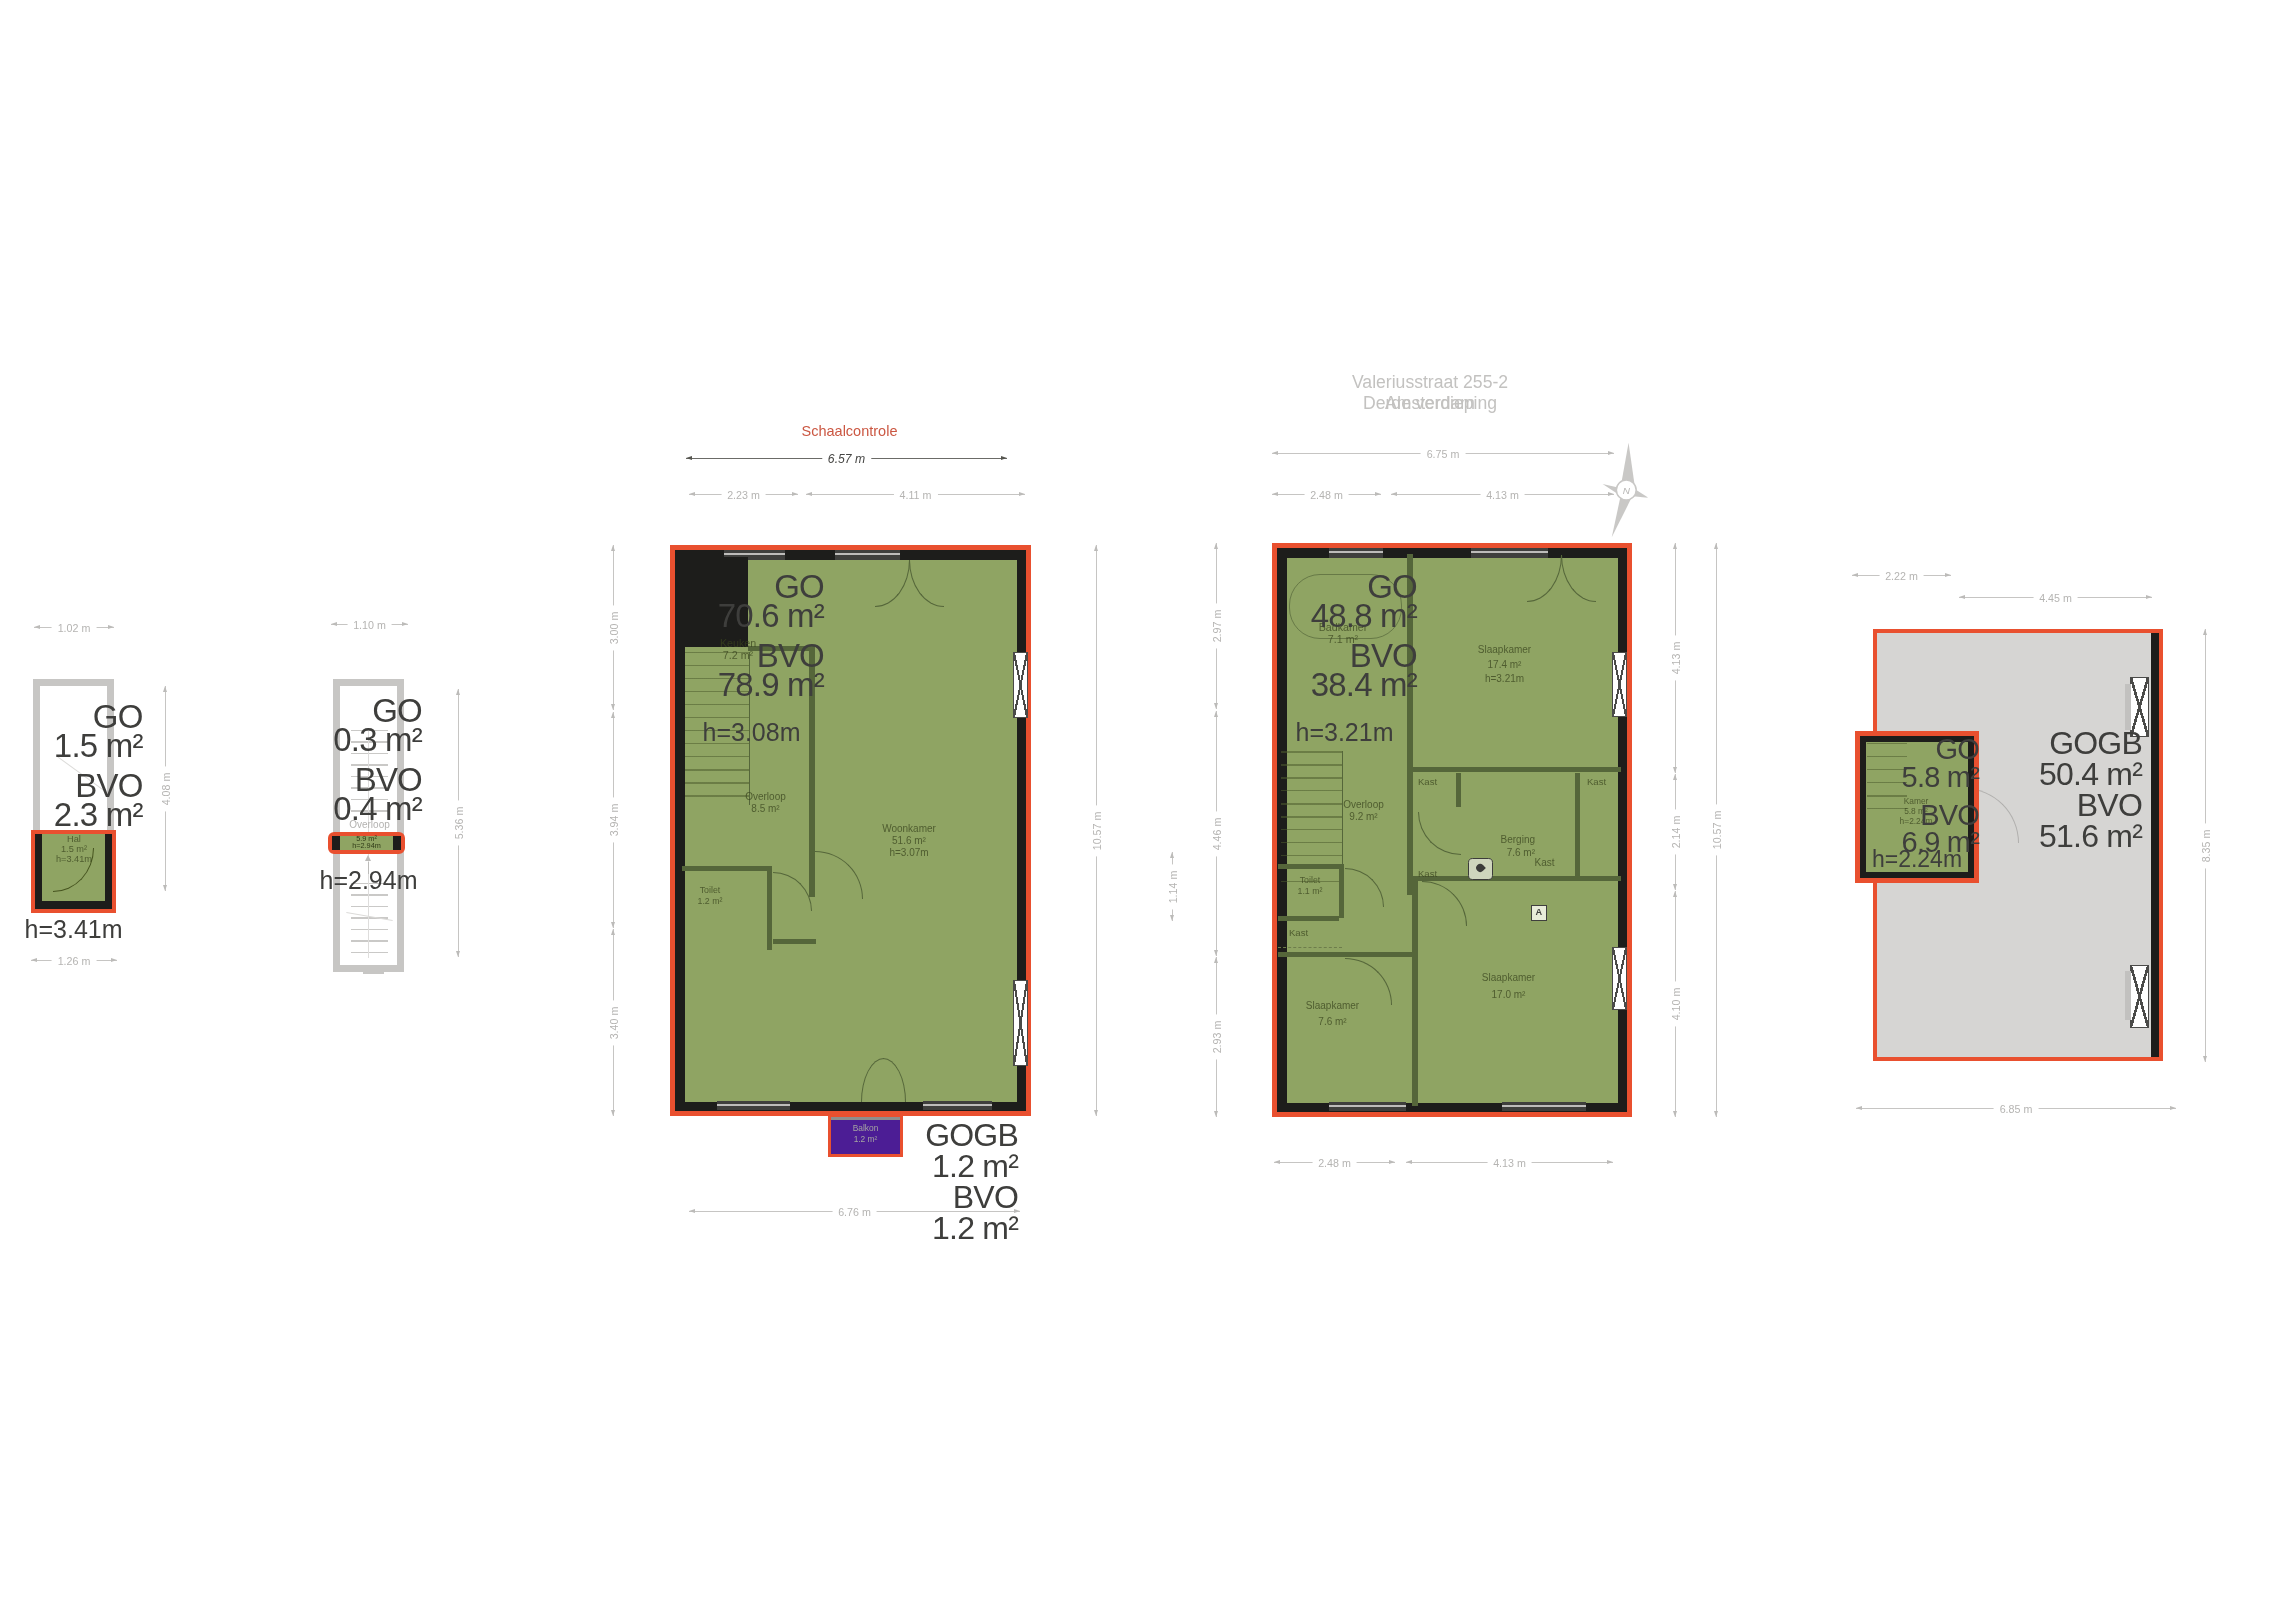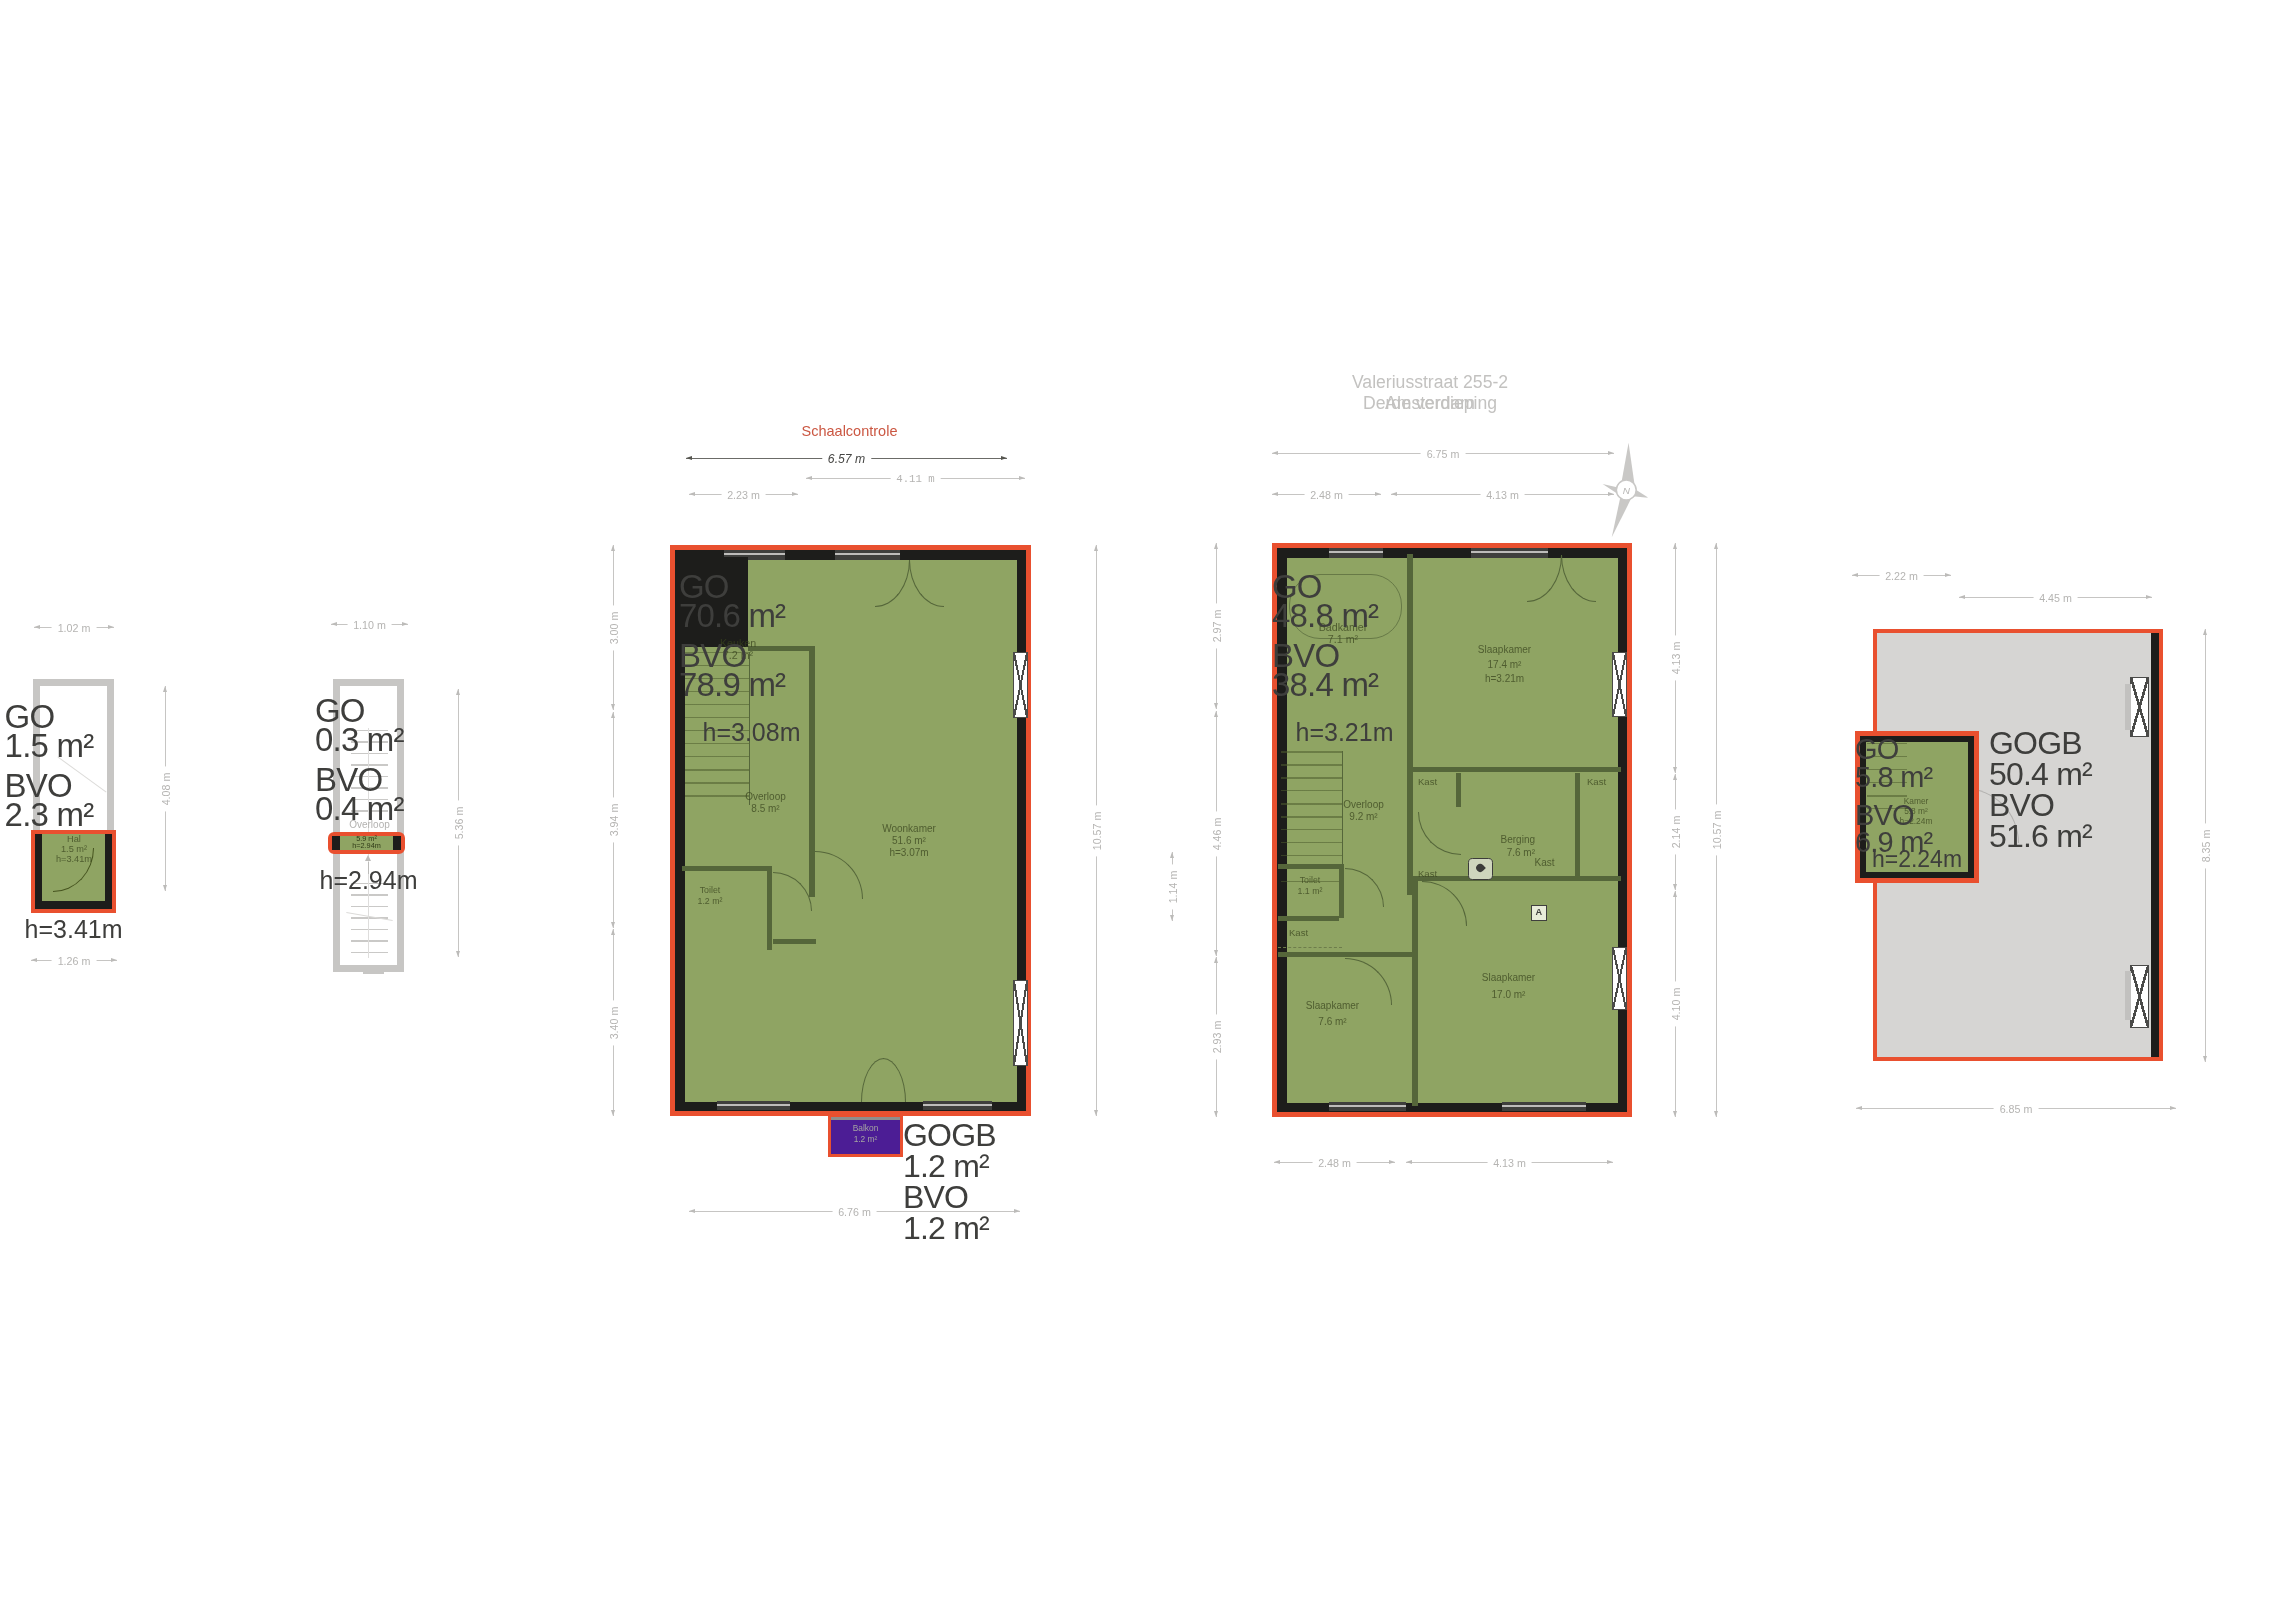--- a/index.html
+++ b/index.html
@@ -44,21 +44,21 @@
   .stairs{position:absolute;background-image:repeating-linear-gradient(180deg,rgba(77,92,45,.55) 0 1.5px,transparent 1.5px 13px);}
   .stairsl{position:absolute;background-image:repeating-linear-gradient(180deg,rgba(196,195,193,.9) 0 1.1px,transparent 1.1px 11.5px);}
 
   
   .lightbox{position:absolute;background:#fff;border:7.7px solid #c7c6c4;}
   .hbox{position:absolute;background:#8fa463;border:4.6px solid #e9502f;}
   .hbox .sidewall{position:absolute;top:0;bottom:0;width:6.9px;background:#1d1d1b;}
   .hbox .botwall{position:absolute;left:6.9px;right:6.9px;bottom:0;height:8.4px;background:#1d1d1b;}
 
   
-  .ab{position:absolute;text-align:left;color:#3e3e3c;z-index:6;}
+  .ab{position:absolute;text-align:right;color:#3e3e3c;z-index:6;}
   .ab .abl{font-size:33px;line-height:29px;letter-spacing:-0.8px;}
   .ab .abl:nth-child(3){margin-top:10.7px;}
   .ab.small .abl{font-size:29px;line-height:27.5px;}
   .ab.gogb .abl{font-size:32px;line-height:31px;}
   .ab.gogb .abl:nth-child(3){margin-top:0;}
   .hbig{position:absolute;text-align:center;color:#3e3e3c;font-size:25px;z-index:6;}
   .rl{position:absolute;text-align:center;color:rgba(56,68,30,.74);font-size:10px;line-height:12.2px;z-index:2;}
   .rl.gray{color:#b3b2b0;}
   .rl.balk{color:#a5a4a2;}
   .title{position:absolute;text-align:center;color:#c3c2c0;font-size:17.6px;}
@@ -155,21 +155,21 @@
     <span class="dl">5.36 m</span>
     </div>
 
   <div class="scale" style="left:777px;top:423px;width:145px;">Schaalcontrole</div>
   <div class="dimh dark" style="left:686px;top:458px;width:321px;">
     <span class="dl">6.57 m</span>
     </div>
   <div class="dimh" style="left:689px;top:494px;width:109px;">
     <span class="dl">2.23 m</span>
     </div>
-  <div class="dimh" style="left:806px;top:478px;width:219px;font-family:Liberation Mono, monospace;">
+  <div class="dimh" style="left:806px;top:494px;width:219px;">
     <span class="dl">4.11 m</span>
     </div>
 
   <div class="pbody" style="left:670px;top:545px;width:361px;height:571px;">
     <div class="pwall"></div>
     <div class="pfloor"></div>
     <div class="wseg" style="left:54px;top:5.4px;width:61px;"></div>
     <div class="wseg" style="left:165px;top:5.4px;width:65px;"></div>
     <div class="wseg" style="left:47px;top:556px;width:73px;"></div>
     <div class="wseg" style="left:253px;top:556px;width:69px;"></div>

